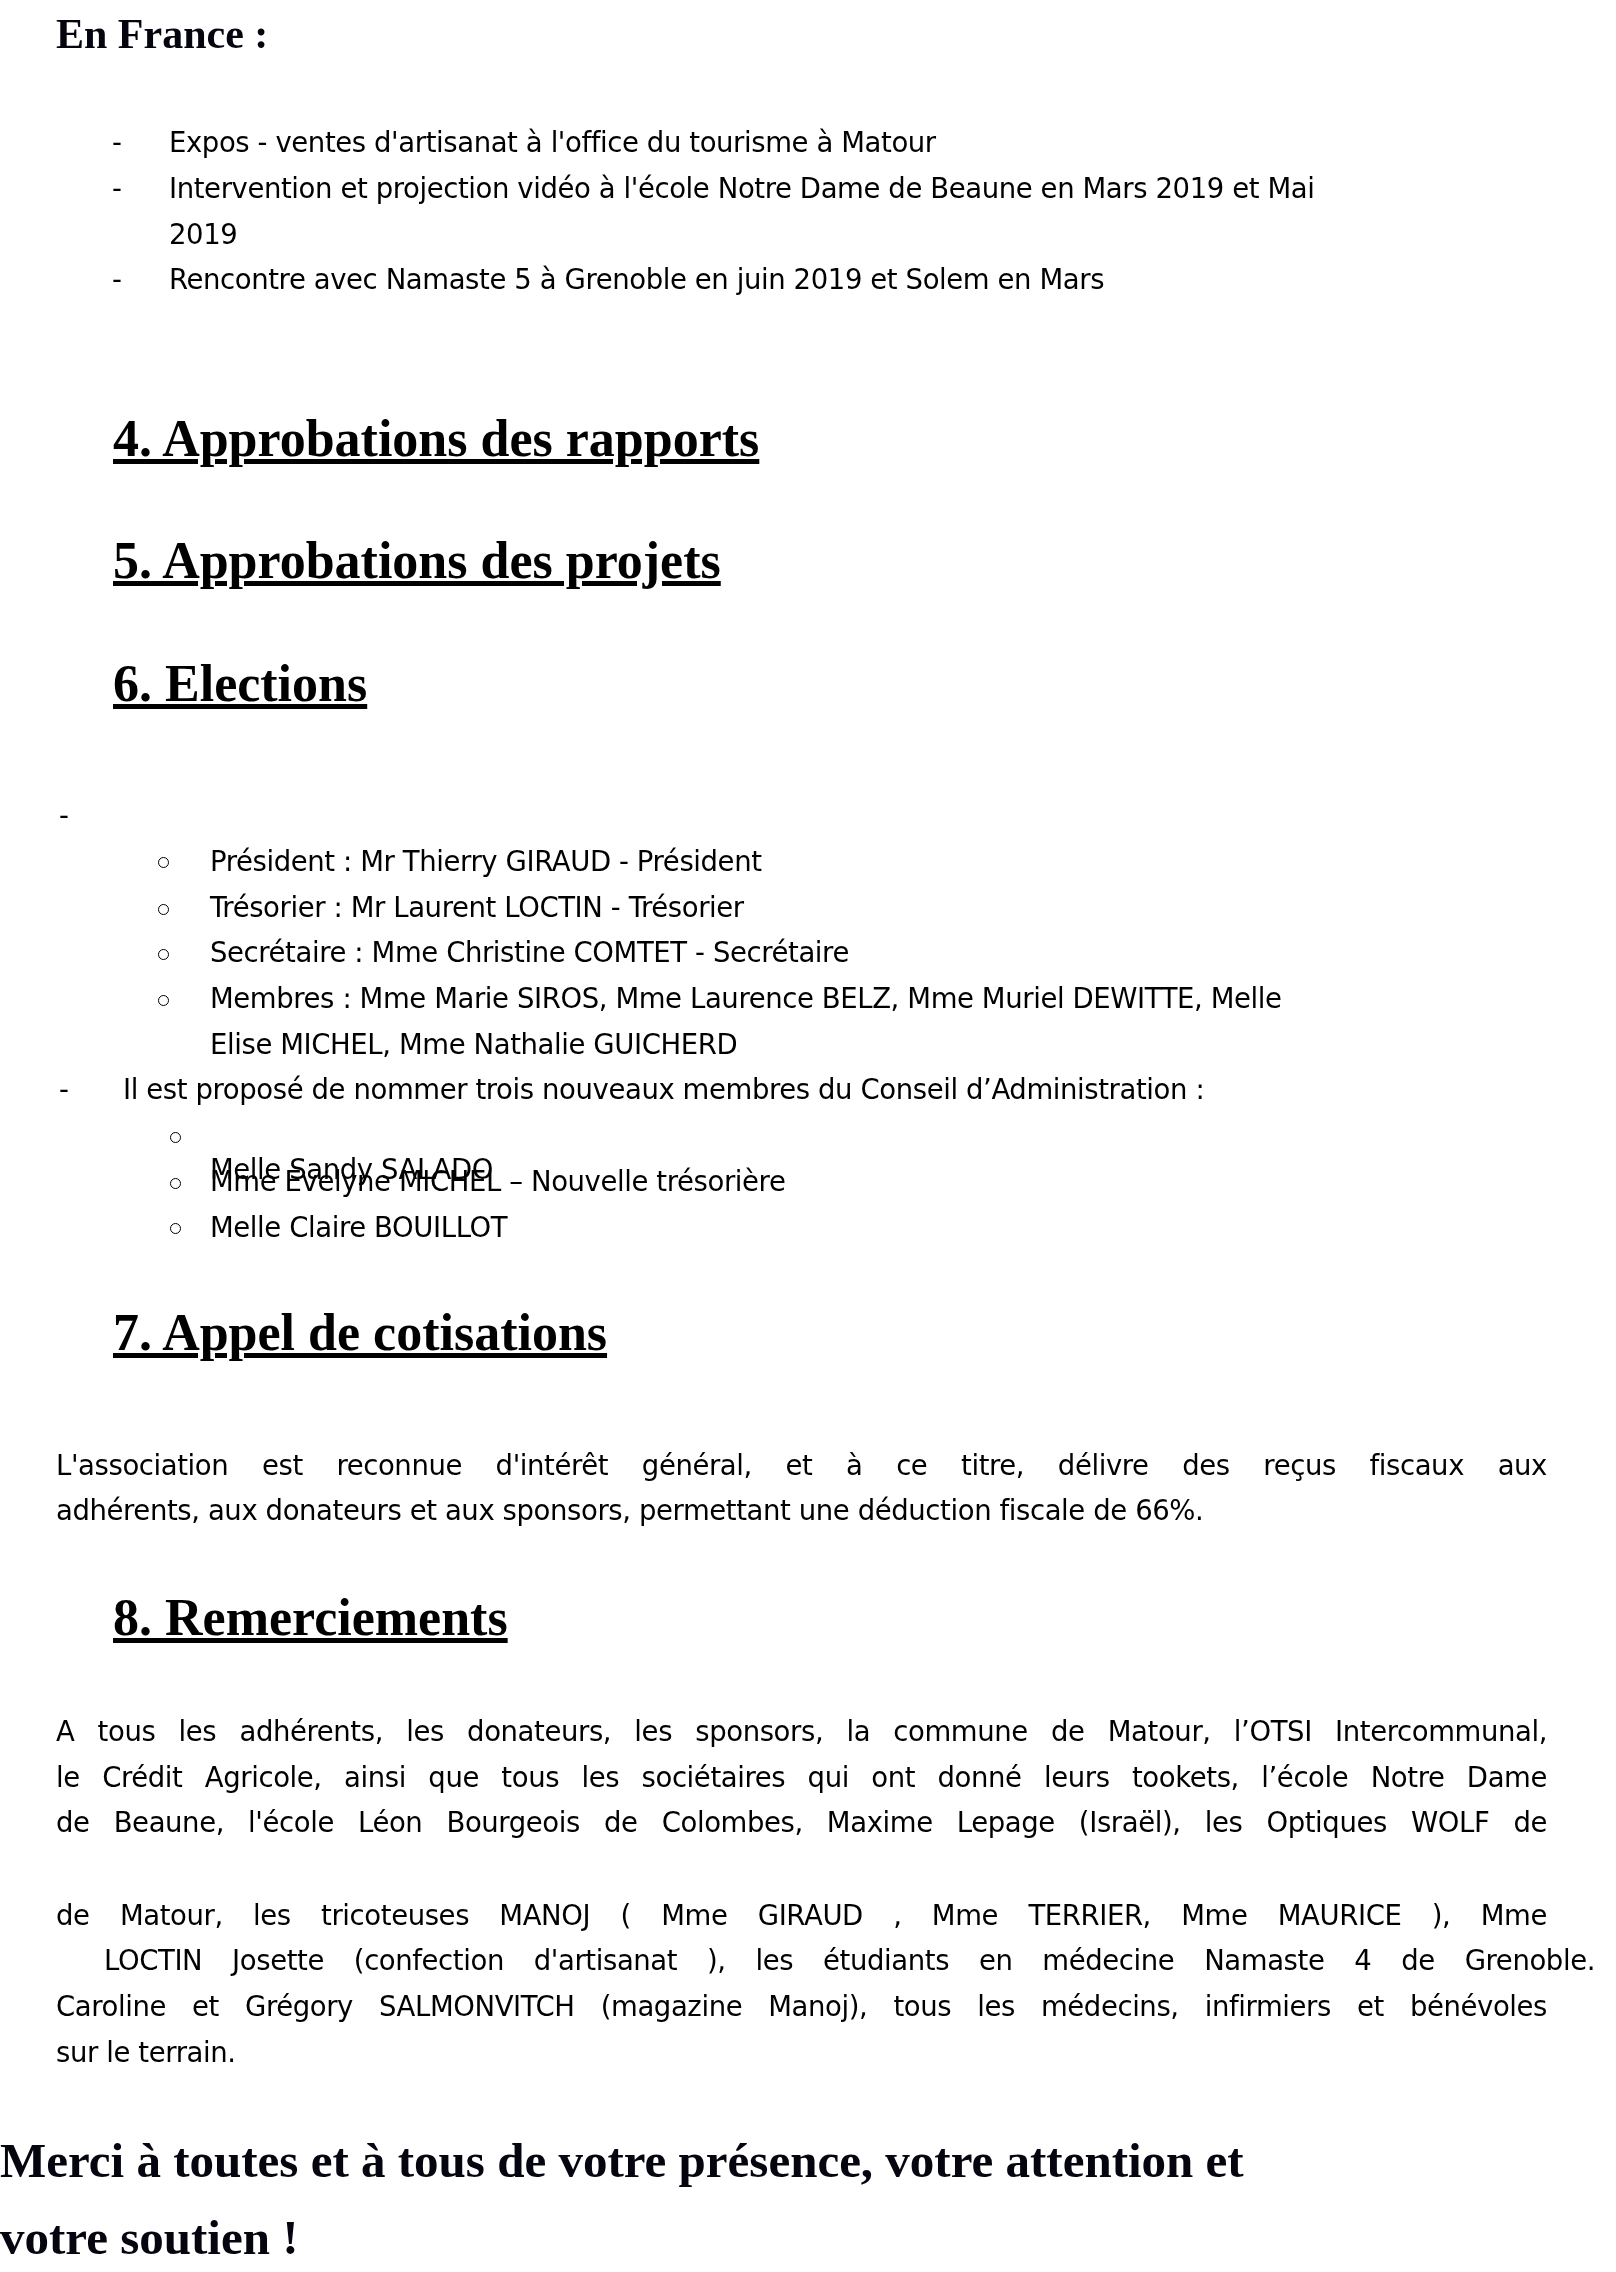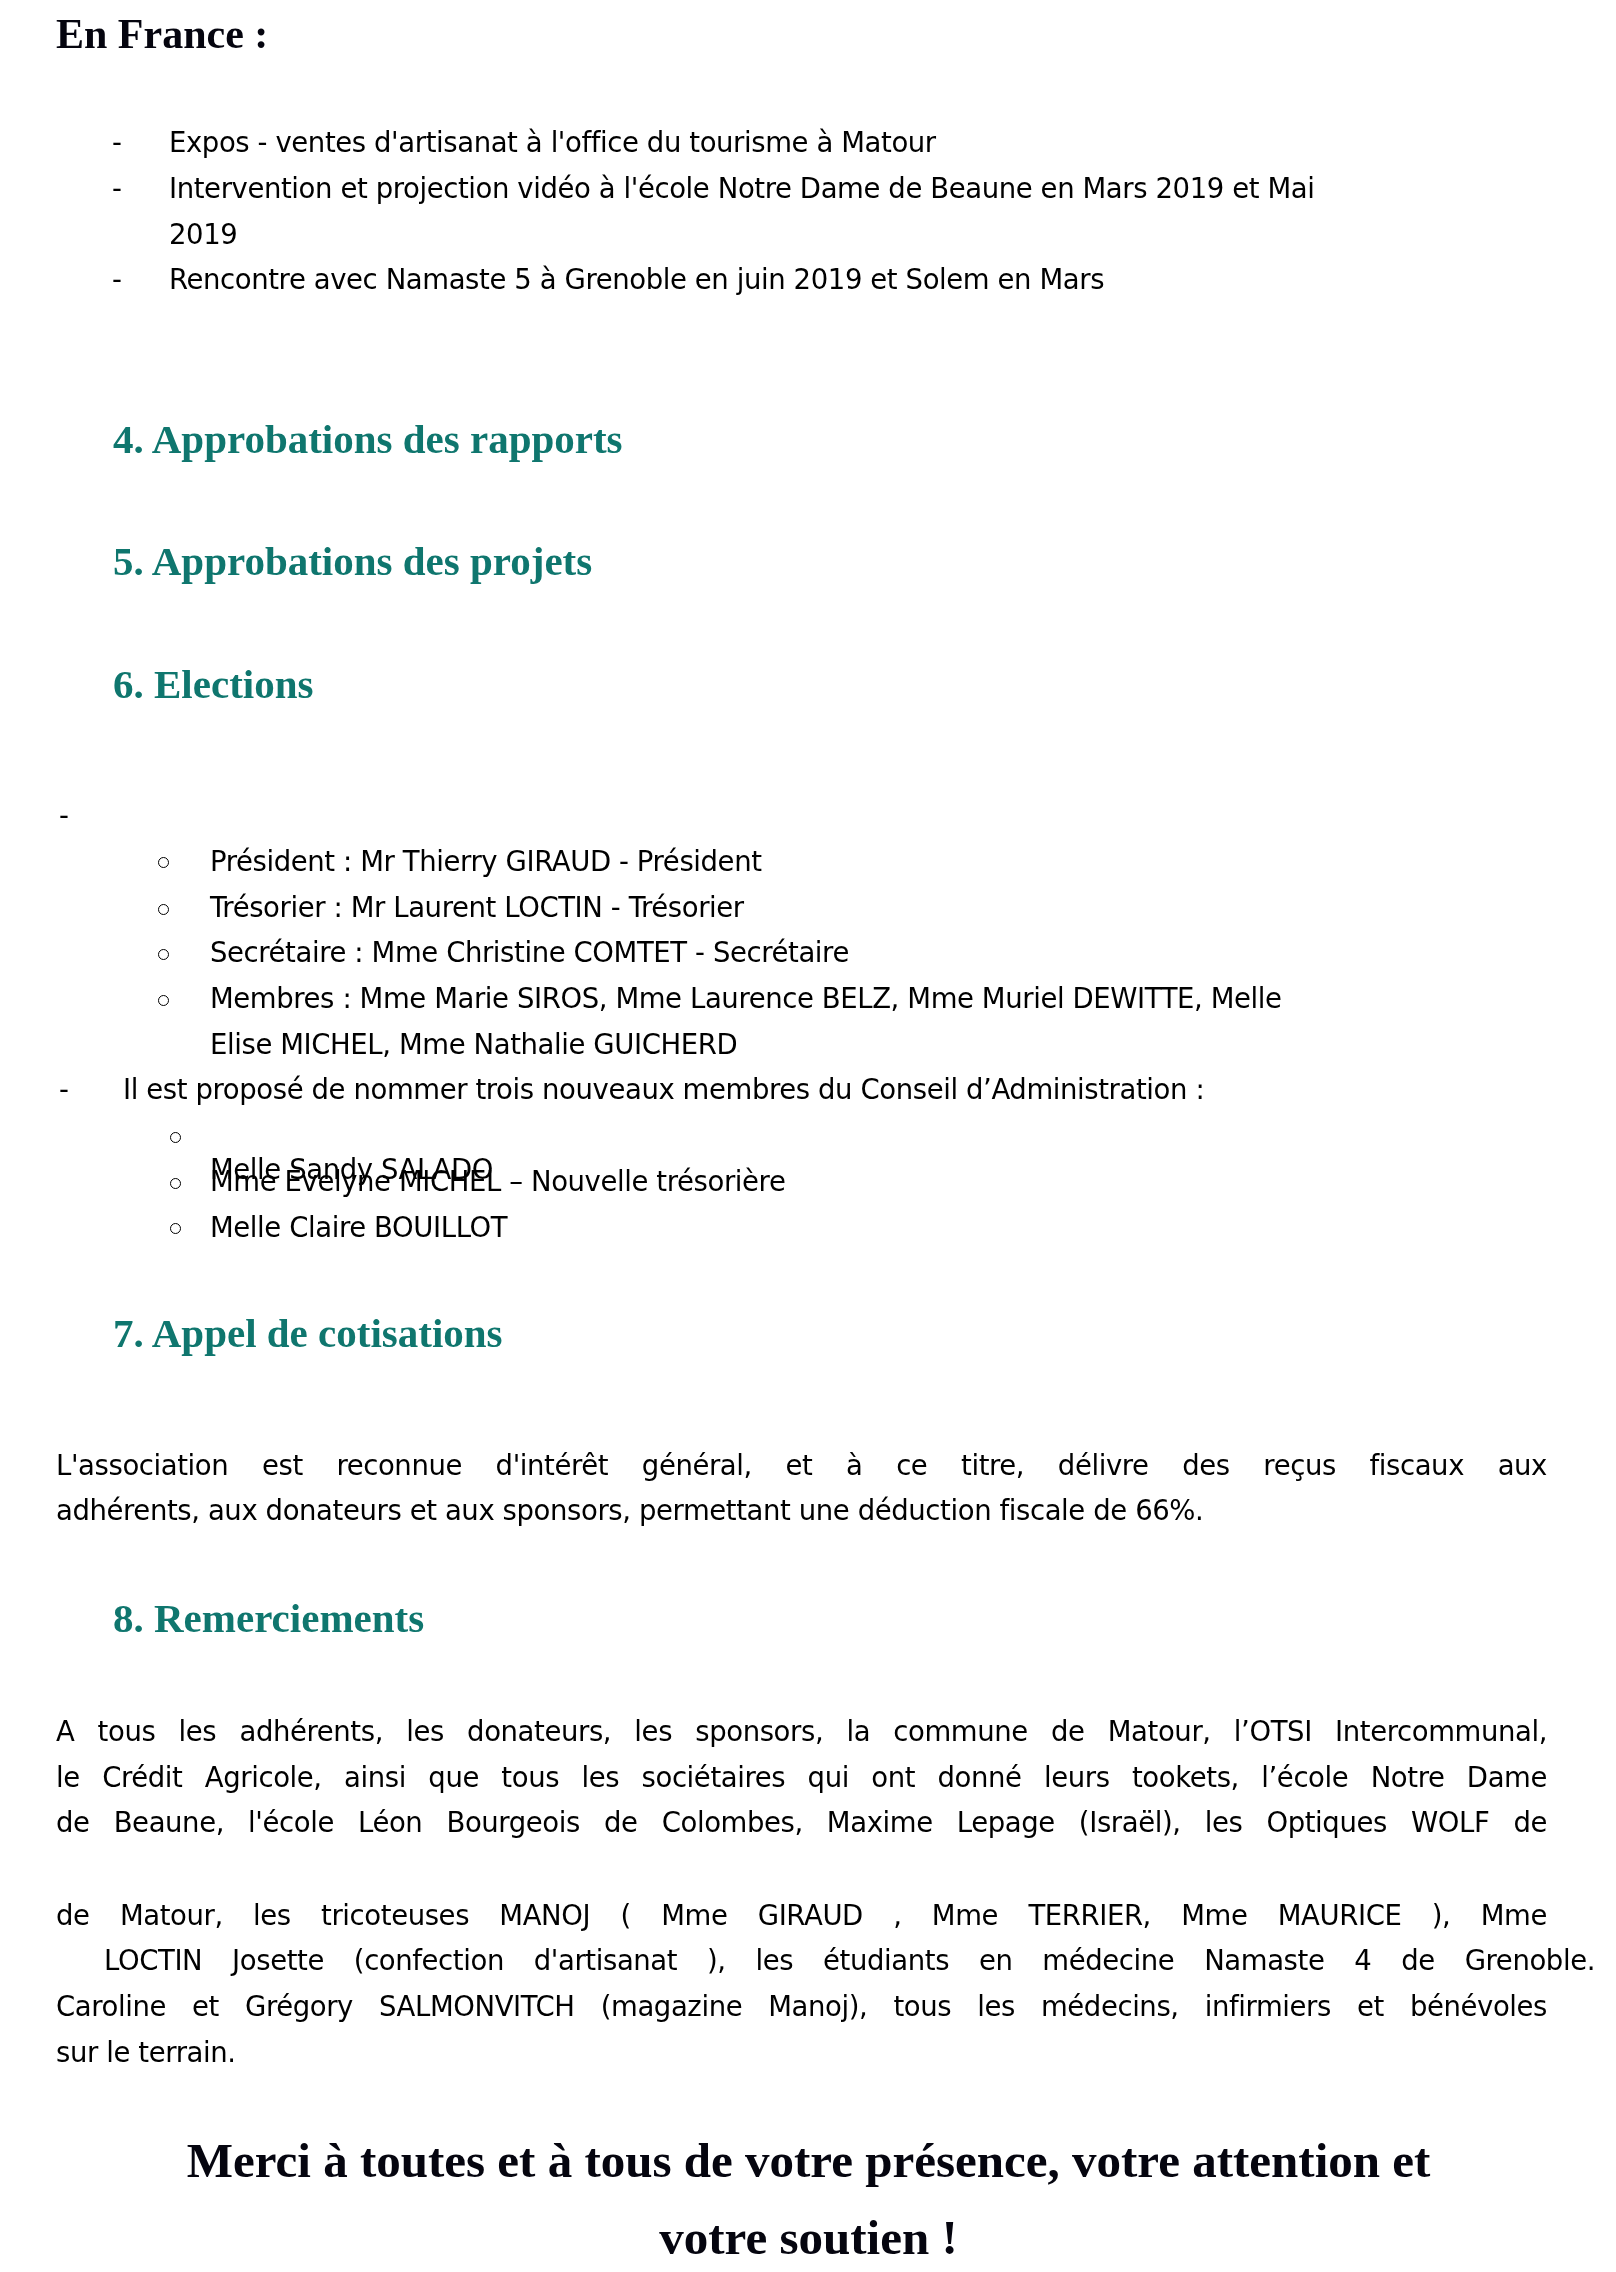--- a/index.html
+++ b/index.html
@@ -1,22 +1,22 @@
 <!DOCTYPE html>
 <html style="font-size:12px"><head>
 <meta charset="utf-8">
 <style>
   html, body { margin: 0; padding: 0; background: #ffffff; }
   body { width: 1617px; height: 2273px; position: relative; overflow: hidden; color: #000000; }
   .page { position: absolute; left: 0; top: 0; width: 1617px; height: 1692px; background: #ffffff; }
   .line { position: absolute; white-space: nowrap; }
   .body-text { font-family: "DejaVu Sans", sans-serif; font-size: 27.5px; line-height: 27.5px; letter-spacing: -0.4px; color: #000; }
-  .heading { font-family: "Liberation Serif", serif; font-weight: bold; font-size: 41px; line-height: 52px; color: #0f766e; }
+  .heading { font-family: "Liberation Serif", serif; font-weight: bold; font-size: 52px; line-height: 52px; color: #000000; text-decoration: underline; }
   .subhead { font-family: "Liberation Serif", serif; font-weight: bold; font-size: 42px; line-height: 42px; color: #05050f; }
-  .closing { font-family: "Liberation Serif", serif; font-weight: bold; font-size: 49px; line-height: 49px; color: #05050f; left: 0; width: 1617px; text-align: center; }
+  .closing { font-family: "Liberation Serif", serif; font-weight: bold; font-size: 49px; line-height: 49px; color: #05050f; left: 0; width: 1617px; text-align: left; }
   .just { width: 1491px; text-align: justify; text-align-last: justify; white-space: normal; height: 30px; overflow: hidden; }
   .bullet { font-family: "DejaVu Sans", sans-serif; font-size: 27.5px; line-height: 27.5px; }
   .circle { position: absolute; width: 11px; height: 11px; border: 1.5px solid #000; border-radius: 50%; box-sizing: border-box; }
 </style>
 </head>
 <body>
 
 <div class="page">
 
   <div class="line subhead" style="left:56px; top:12.6px;">En France :</div>

